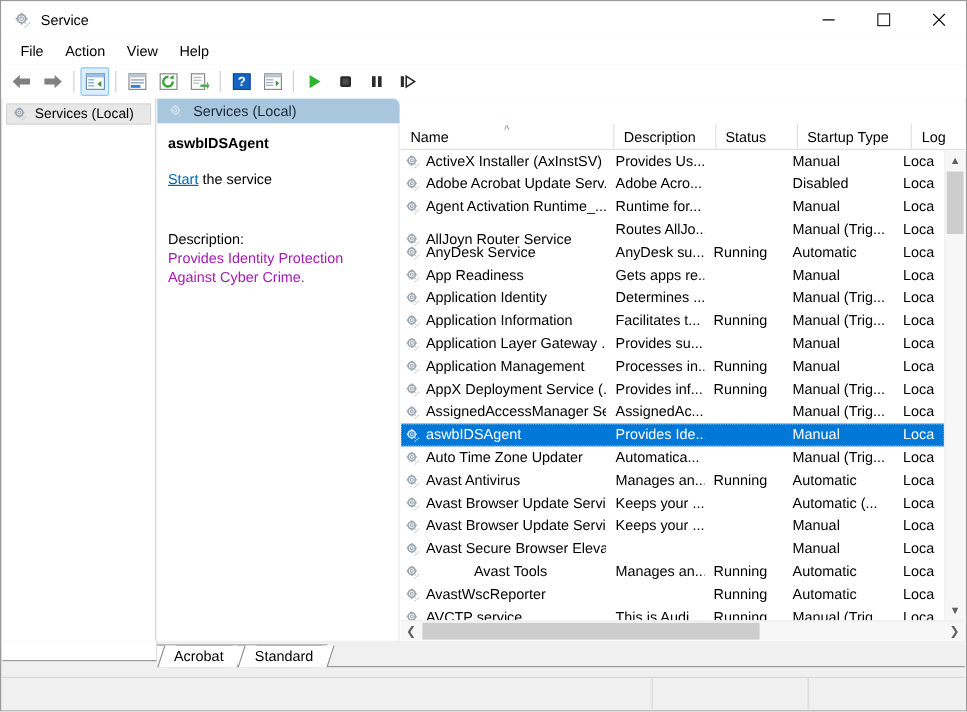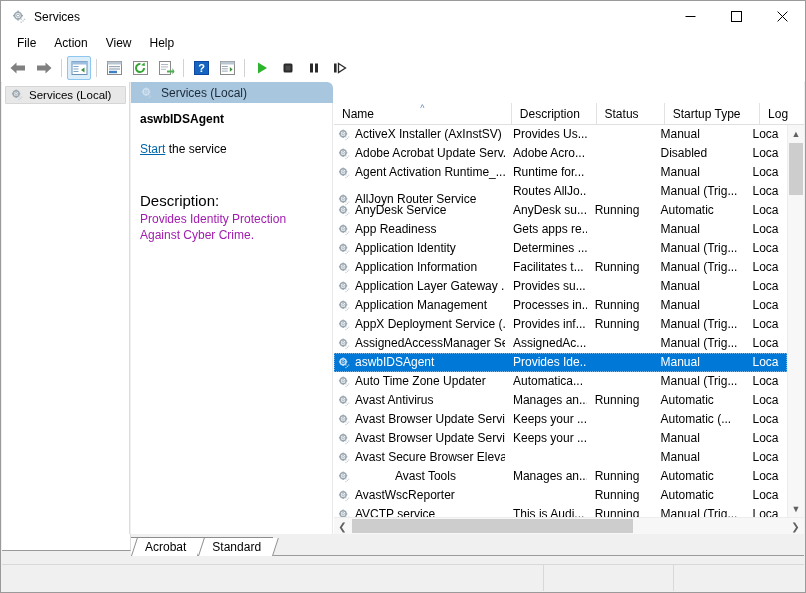--- a/index.html
+++ b/index.html
@@ -147,21 +147,21 @@
     font-size: 12px; font-weight: bold; color: #000;
     margin: 0 0 16px 0; line-height: 1.1;
   }
   .detail .action-line {
     font-size: 12px; color: #000; margin-bottom: 34px; line-height: 1.2;
   }
   .detail .action-line a {
     color: #0066aa; text-decoration: underline; cursor: pointer;
   }
   .detail .desc-label {
-    font-size: 15px; color: #000; line-height: 1.35;
+    font-size: 12px; color: #000; line-height: 1.35;
   }
   .detail .desc-text {
     font-size: 12px; color: #a21caf; line-height: 1.35;
     max-width: 186px;
   }
 
   
   .listview {
     position: absolute; left: 203px; top: 21px; right: 0; bottom: 0;
     background: #ffffff;
@@ -353,21 +353,21 @@
           <rect x="9.8" y="5.9" width="2.2" height="1.5"></rect>
         </g>
         <g fill="#c3ccd3">
           <rect x="9.5" y="9.5" width="1.4" height="1.4"></rect>
           <rect x="11.3" y="11.2" width="1.4" height="1.4"></rect>
           <rect x="9.5" y="12.6" width="1.4" height="1.4"></rect>
           <rect x="12.8" y="9.6" width="1.4" height="1.4"></rect>
         </g>
       </svg>
     </span>
-    <span class="title-text">Services</span>
+    <span class="title-text">Service</span>
 
     <div class="win-controls">
       <div class="win-btn">
         <svg width="11" height="11" viewBox="0 0 11 11">
             <line x1="0.5" y1="5.5" x2="10.5" y2="5.5" stroke="#000" stroke-width="1"></line>
           </svg>
       </div>
       <div class="win-btn">
         <svg width="11" height="11" viewBox="0 0 11 11">
             <rect x="0.5" y="0.5" width="10" height="10" fill="none" stroke="#000" stroke-width="1"></rect>

